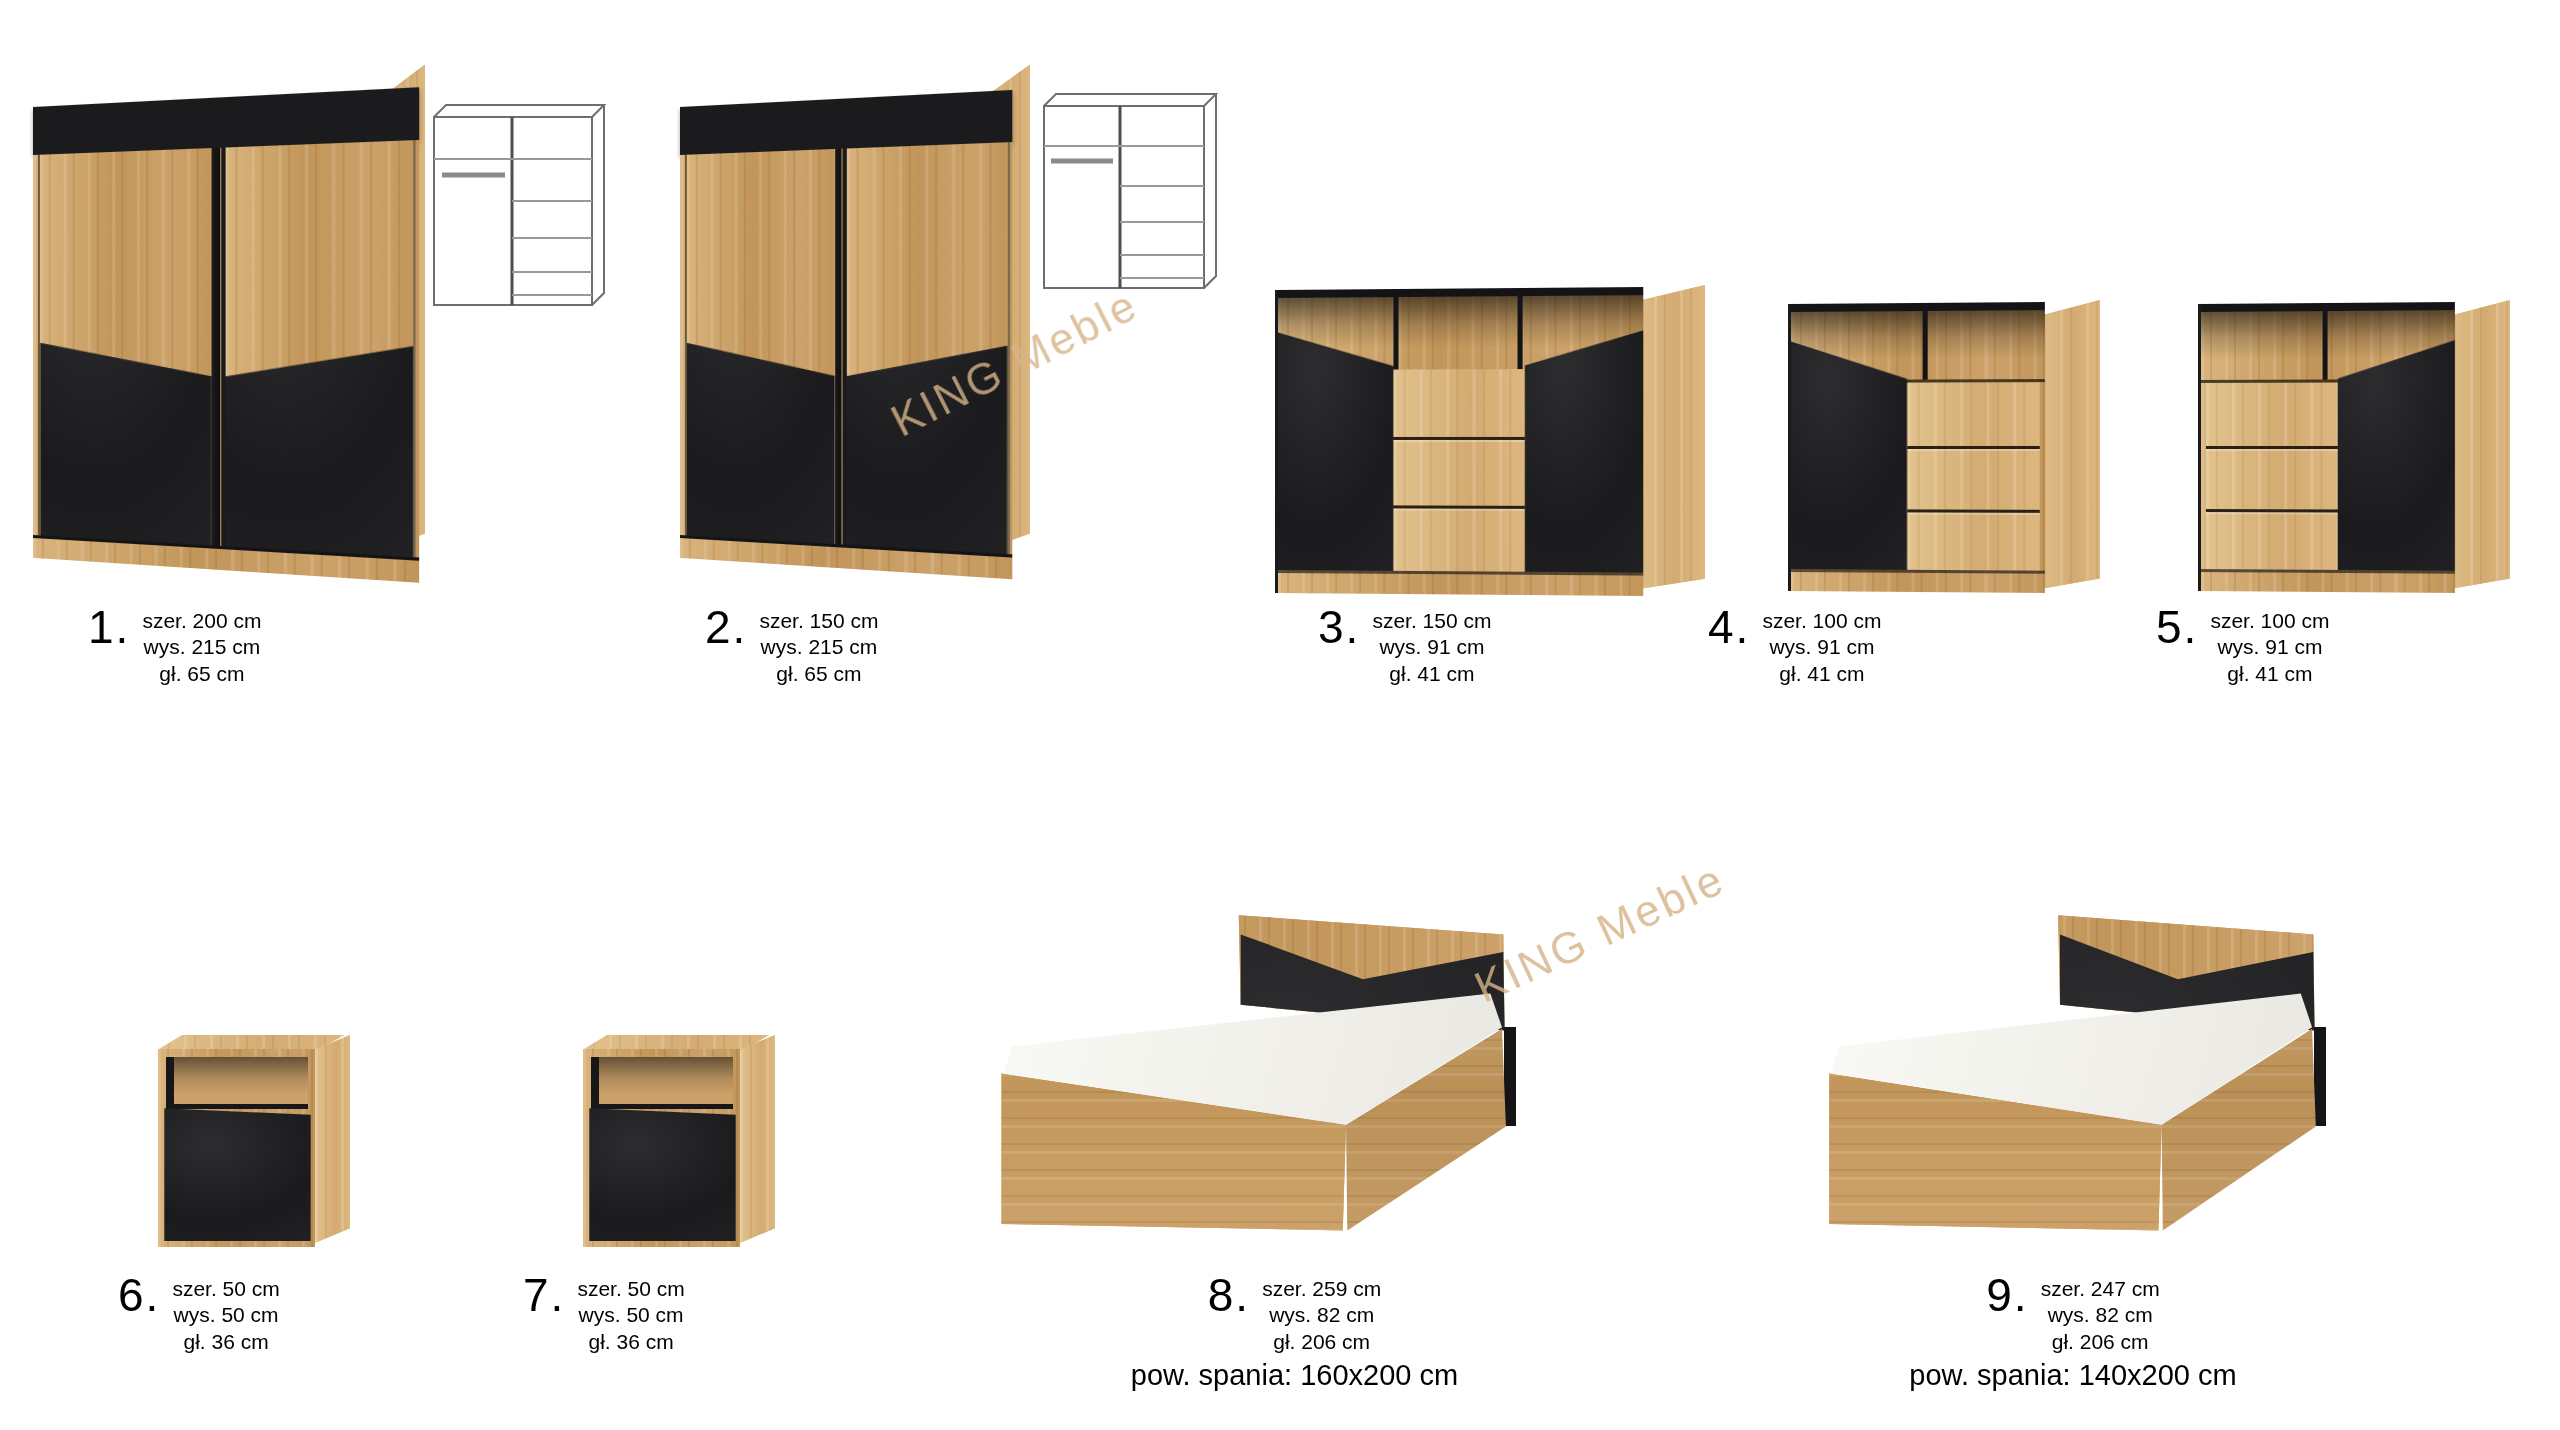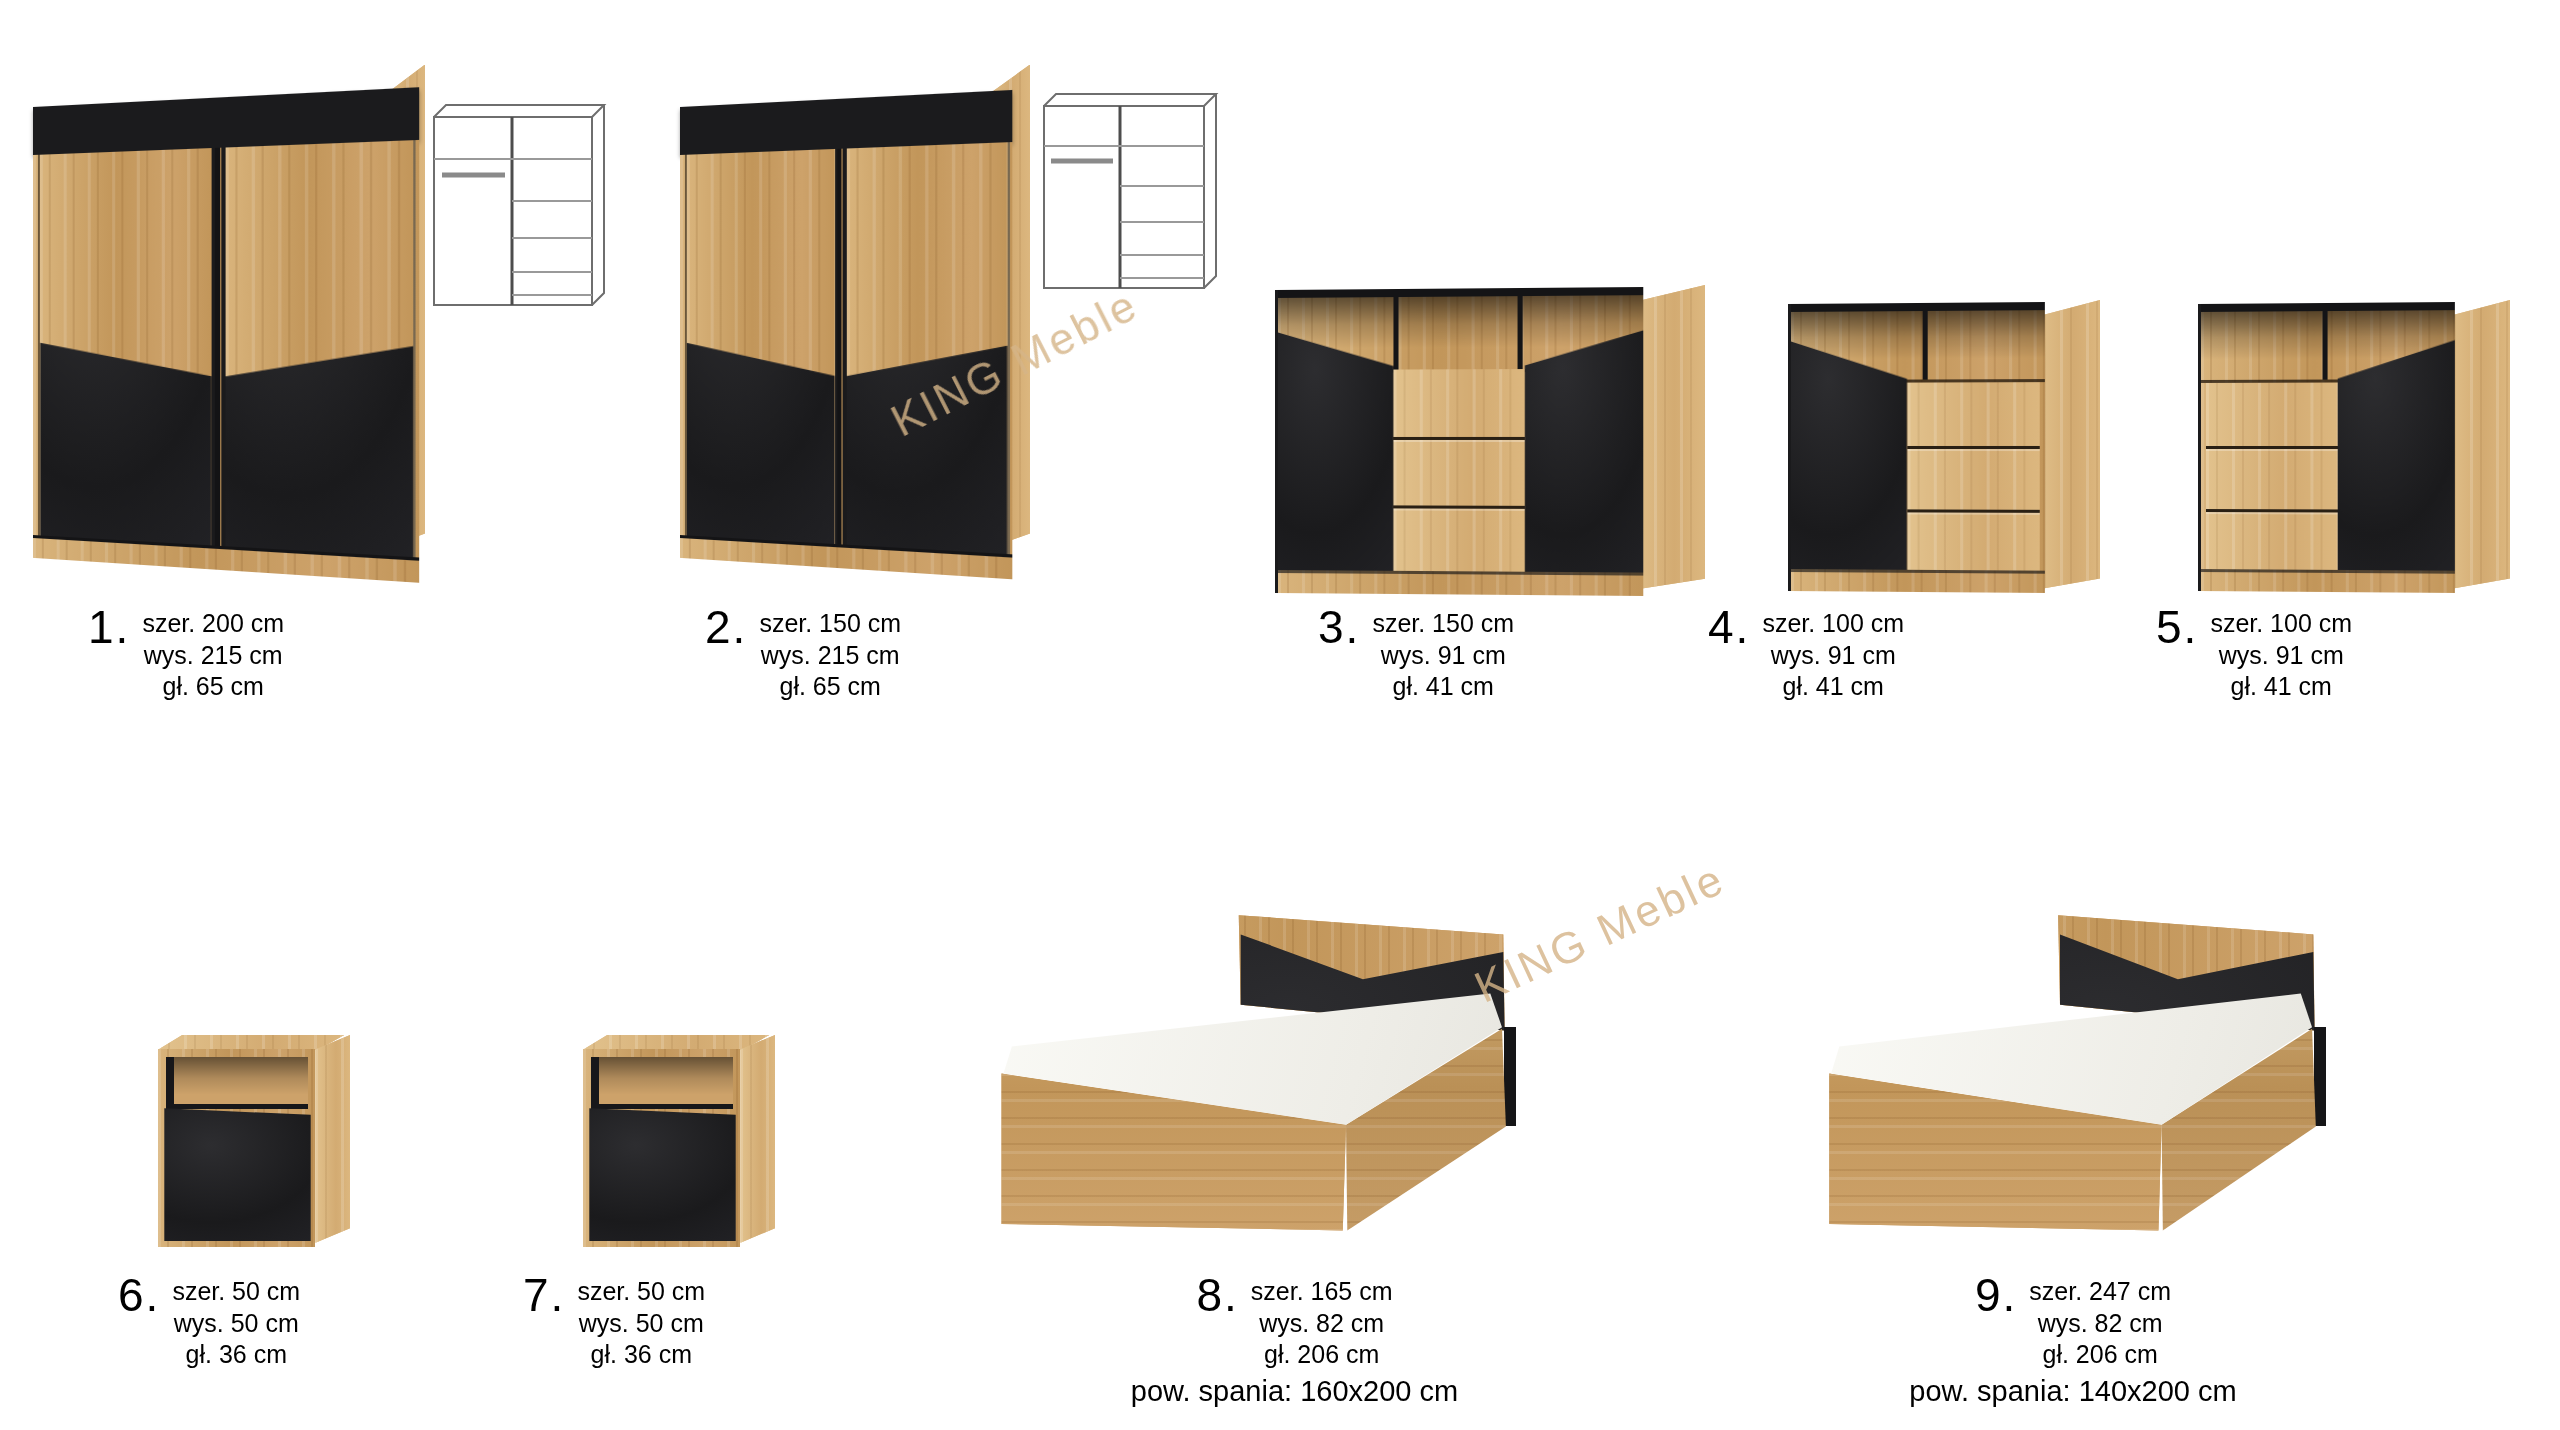--- a/index.html
+++ b/index.html
@@ -79,21 +79,21 @@
     background:linear-gradient(105deg,#fafaf6 0%,#eeede7 55%,#e1e0d9 100%);}
   .bed-basefront{clip-path:polygon(1% 50.5%,54% 66.5%,53.5% 99.5%,1% 97.5%);}
   .bed-baseend{clip-path:polygon(54% 66.5%,78% 36.5%,78.6% 67%,54.2% 99.5%);
     filter:brightness(.96);}
   
   .wf{position:absolute;}
   .wf svg{display:block;}
   
   .label{position:absolute;display:flex;align-items:flex-start;color:#000;}
   .num{font-size:46px;line-height:1;margin-right:12px;margin-top:-4px;letter-spacing:2px;}
-  .dims{display:flex;flex-direction:column;text-align:center;font-size:25px;line-height:1.26;}
+  .dims{display:flex;flex-direction:column;text-align:center;font-size:21px;line-height:1.26;}
   .label-col{position:absolute;display:flex;flex-direction:column;align-items:center;color:#000;}
   .label-col .row{display:flex;align-items:flex-start;}
   .extra{font-size:29px;line-height:1.26;margin-top:2px;white-space:nowrap;}
   
   .wm{position:absolute;font-size:44px;letter-spacing:3px;color:#d5b488;opacity:.8;
     transform:rotate(-27deg);white-space:nowrap;z-index:50;}
 </style>
 </head>
 <body>
 
@@ -320,21 +320,21 @@
     <span>szer. 50 cm</span>
     <span>wys. 50 cm</span>
     <span>gł. 36 cm</span>
   </span>
 </div>
 
 <div class="label-col" style="left:1122px;top:1276px;width:345px;">
   <div class="row">
     <span class="num">8.</span>
     <span class="dims">
-      <span>szer. 165 cm</span>
+      <span>szer. 259 cm</span>
       <span>wys. 82 cm</span>
       <span>gł. 206 cm</span>
     </span>
   </div>
   <span class="extra">pow. spania: 160x200 cm</span>
 </div>
 
 <div class="label-col" style="left:1903px;top:1276px;width:340px;">
   <div class="row">
     <span class="num">9.</span>

